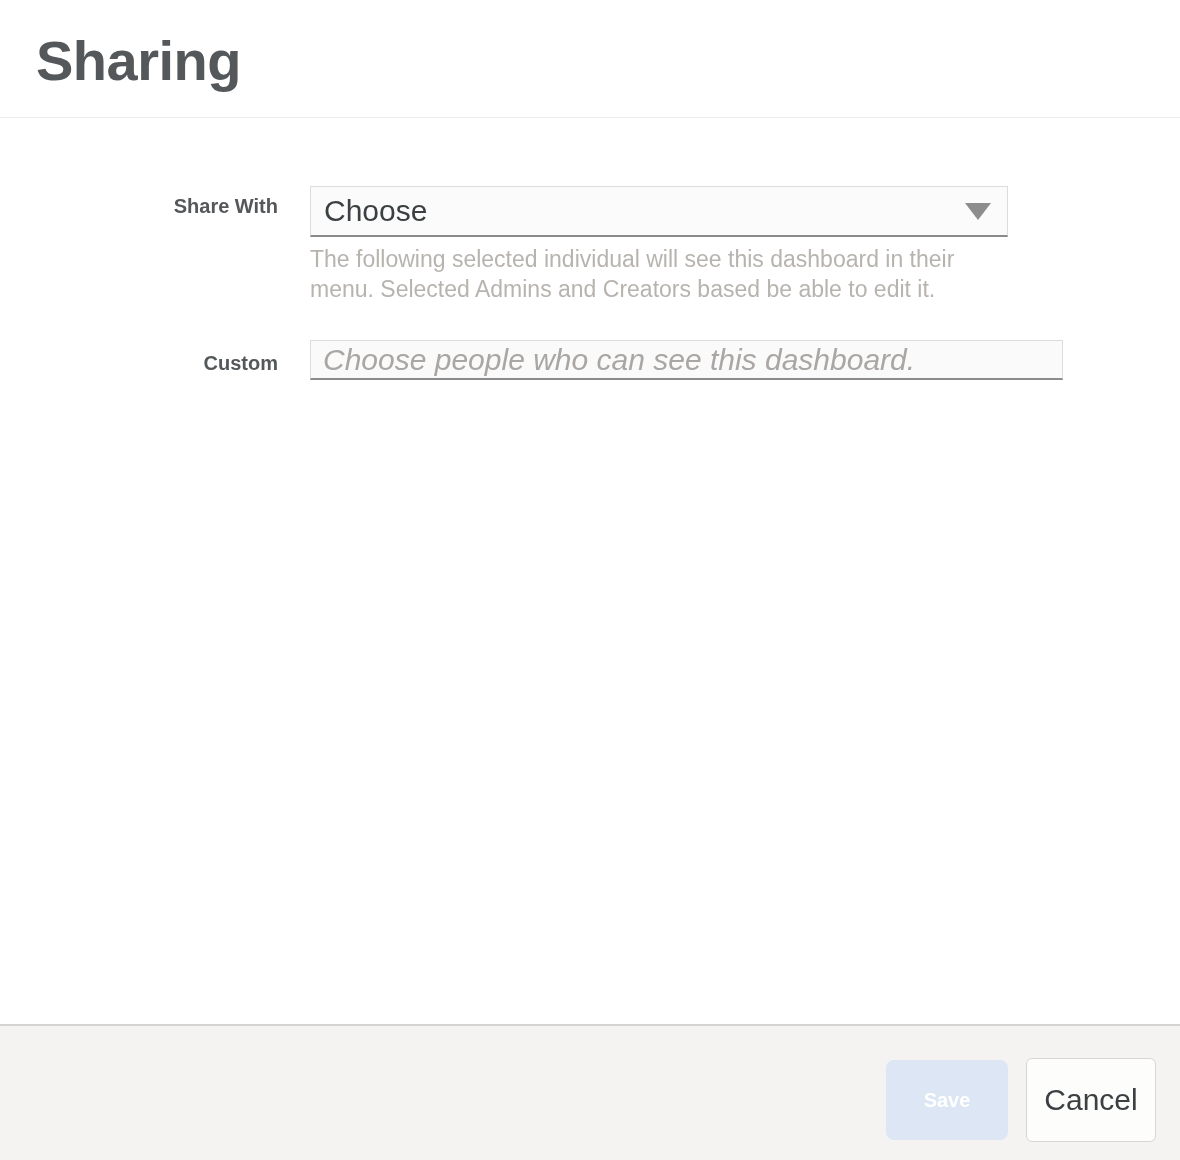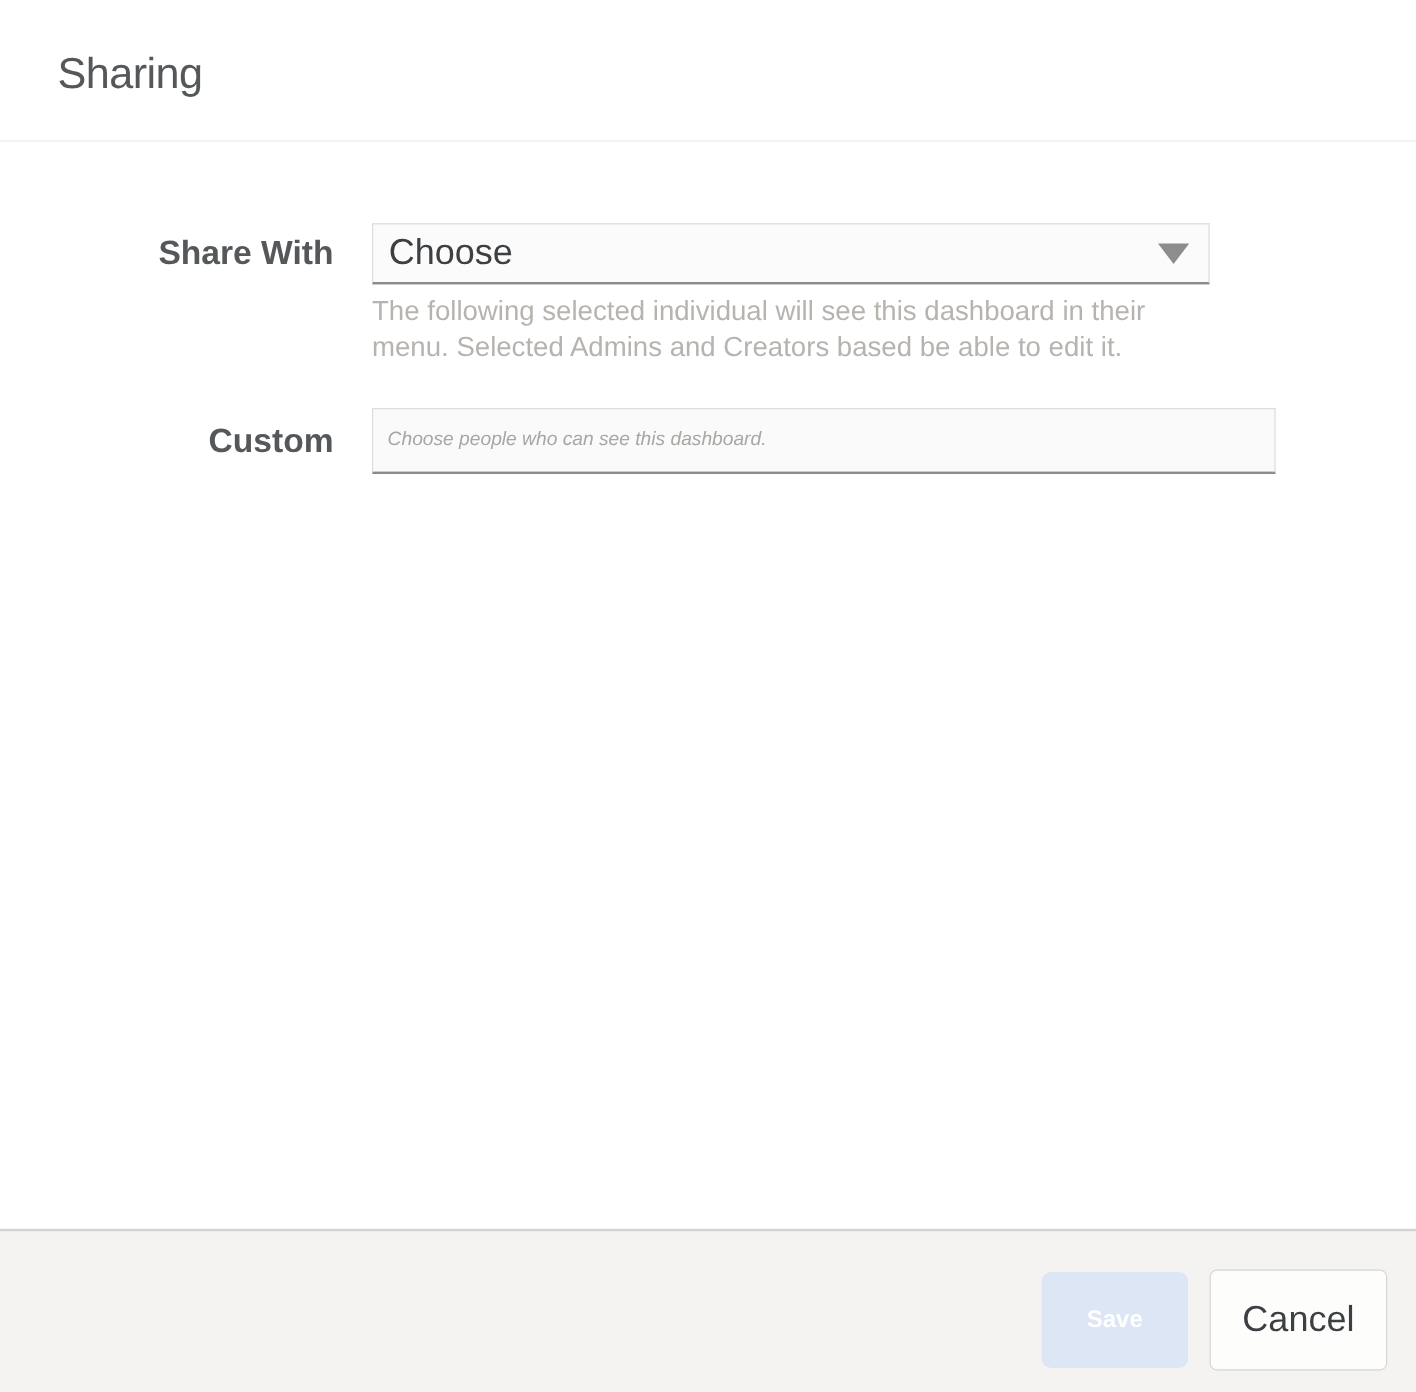--- a/index.html
+++ b/index.html
@@ -17,36 +17,36 @@
     overflow: hidden;
   }
 
   
   .dialog-header {
     height: 118px;
     border-bottom: 1px solid #ececec;
     padding: 28px 0 0 36px;
   }
   .dialog-title {
-    margin: 12px;
-    font-size: 36px;
-    font-weight: 400;
+    margin: 0;
+    font-size: 56px;
+    font-weight: 700;
     letter-spacing: -0.5px;
     color: #55585a;
   }
 
   
   .form-row { display: flex; }
   .row-share { margin-top: 68px; }
   .row-users { margin-top: 36px; }
   .field-label {
     width: 278px;
     flex-shrink: 0;
     text-align: right;
-    font-size: 28px;
+    font-size: 20px;
     font-weight: bold;
     color: #54585a;
   }
   .row-share .field-label { padding-top: 9px; }
   .row-users .field-label { padding-top: 12px; }
   .field-col { margin-left: 32px; }
 
   
   .select-box {
     width: 698px;
@@ -76,26 +76,26 @@
     margin: 8px 0 0 0;
     font-size: 23px;
     line-height: 29.5px;
     color: #b7b3af;
   }
   .helper span { display: block; }
 
   
   .users-input {
     width: 753px;
-    height: 55px;
+    height: 40px;
     background: #fafafa;
     border: 1px solid #dcdcdc;
     border-bottom: 2px solid #8b8b8b;
     padding: 0 14px 0 12px;
-    font-size: 16px;
+    font-size: 30px;
     color: #3c4043;
     font-family: "Liberation Sans", sans-serif;
     outline: none;
   }
   .users-input::placeholder {
     color: #a9a6a3;
     font-style: italic;
     opacity: 1;
   }
 
@@ -126,21 +126,21 @@
     margin-top: 2px;
     background: #dce6f4;
     color: #ffffff;
     font-size: 20px;
     font-weight: bold;
     border: none;
     border-radius: 8px;
     cursor: default;
   }
   .btn-cancel {
-    width: 148px;
+    width: 130px;
     height: 84px;
     background: #fdfdfc;
     color: #3c4043;
     font-size: 30px;
     font-weight: 400;
     border: 1px solid #d8d6d3;
     border-radius: 6px;
     cursor: pointer;
   }
 </style>

